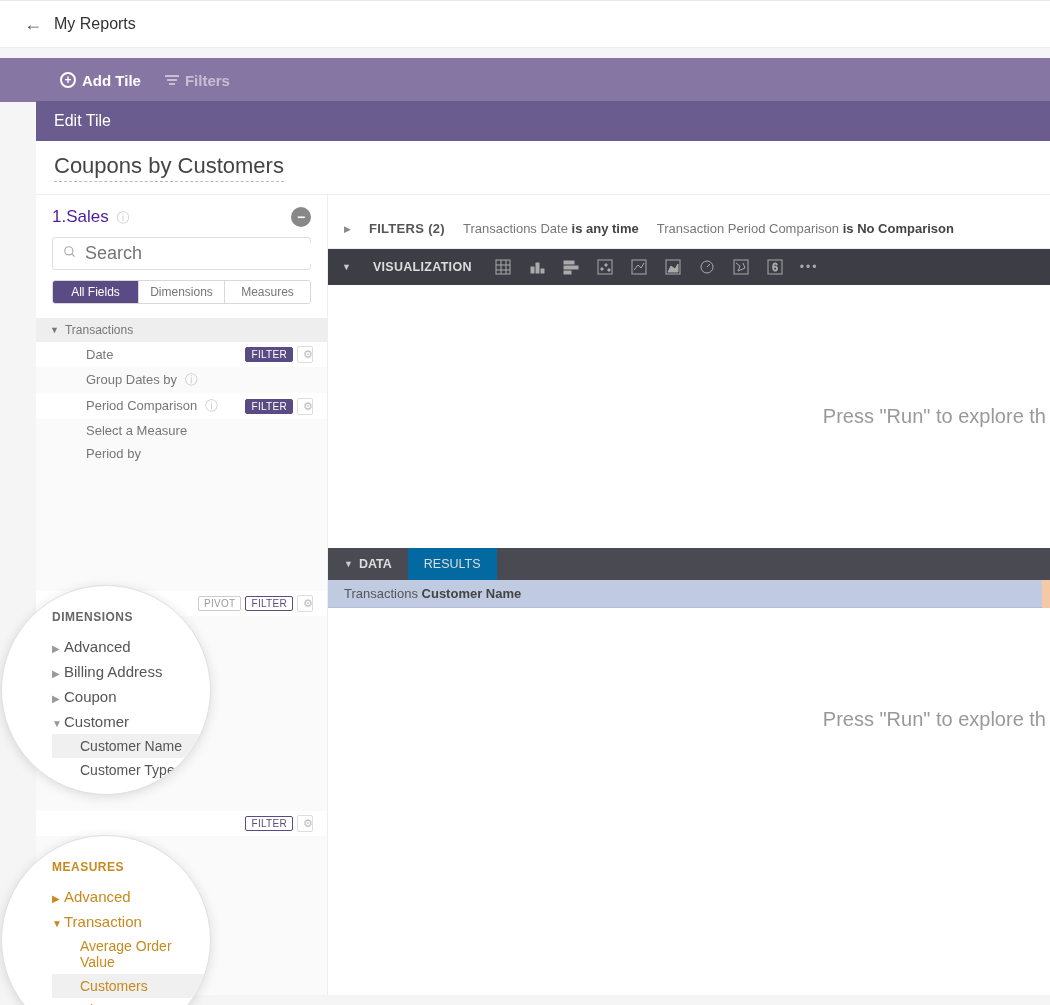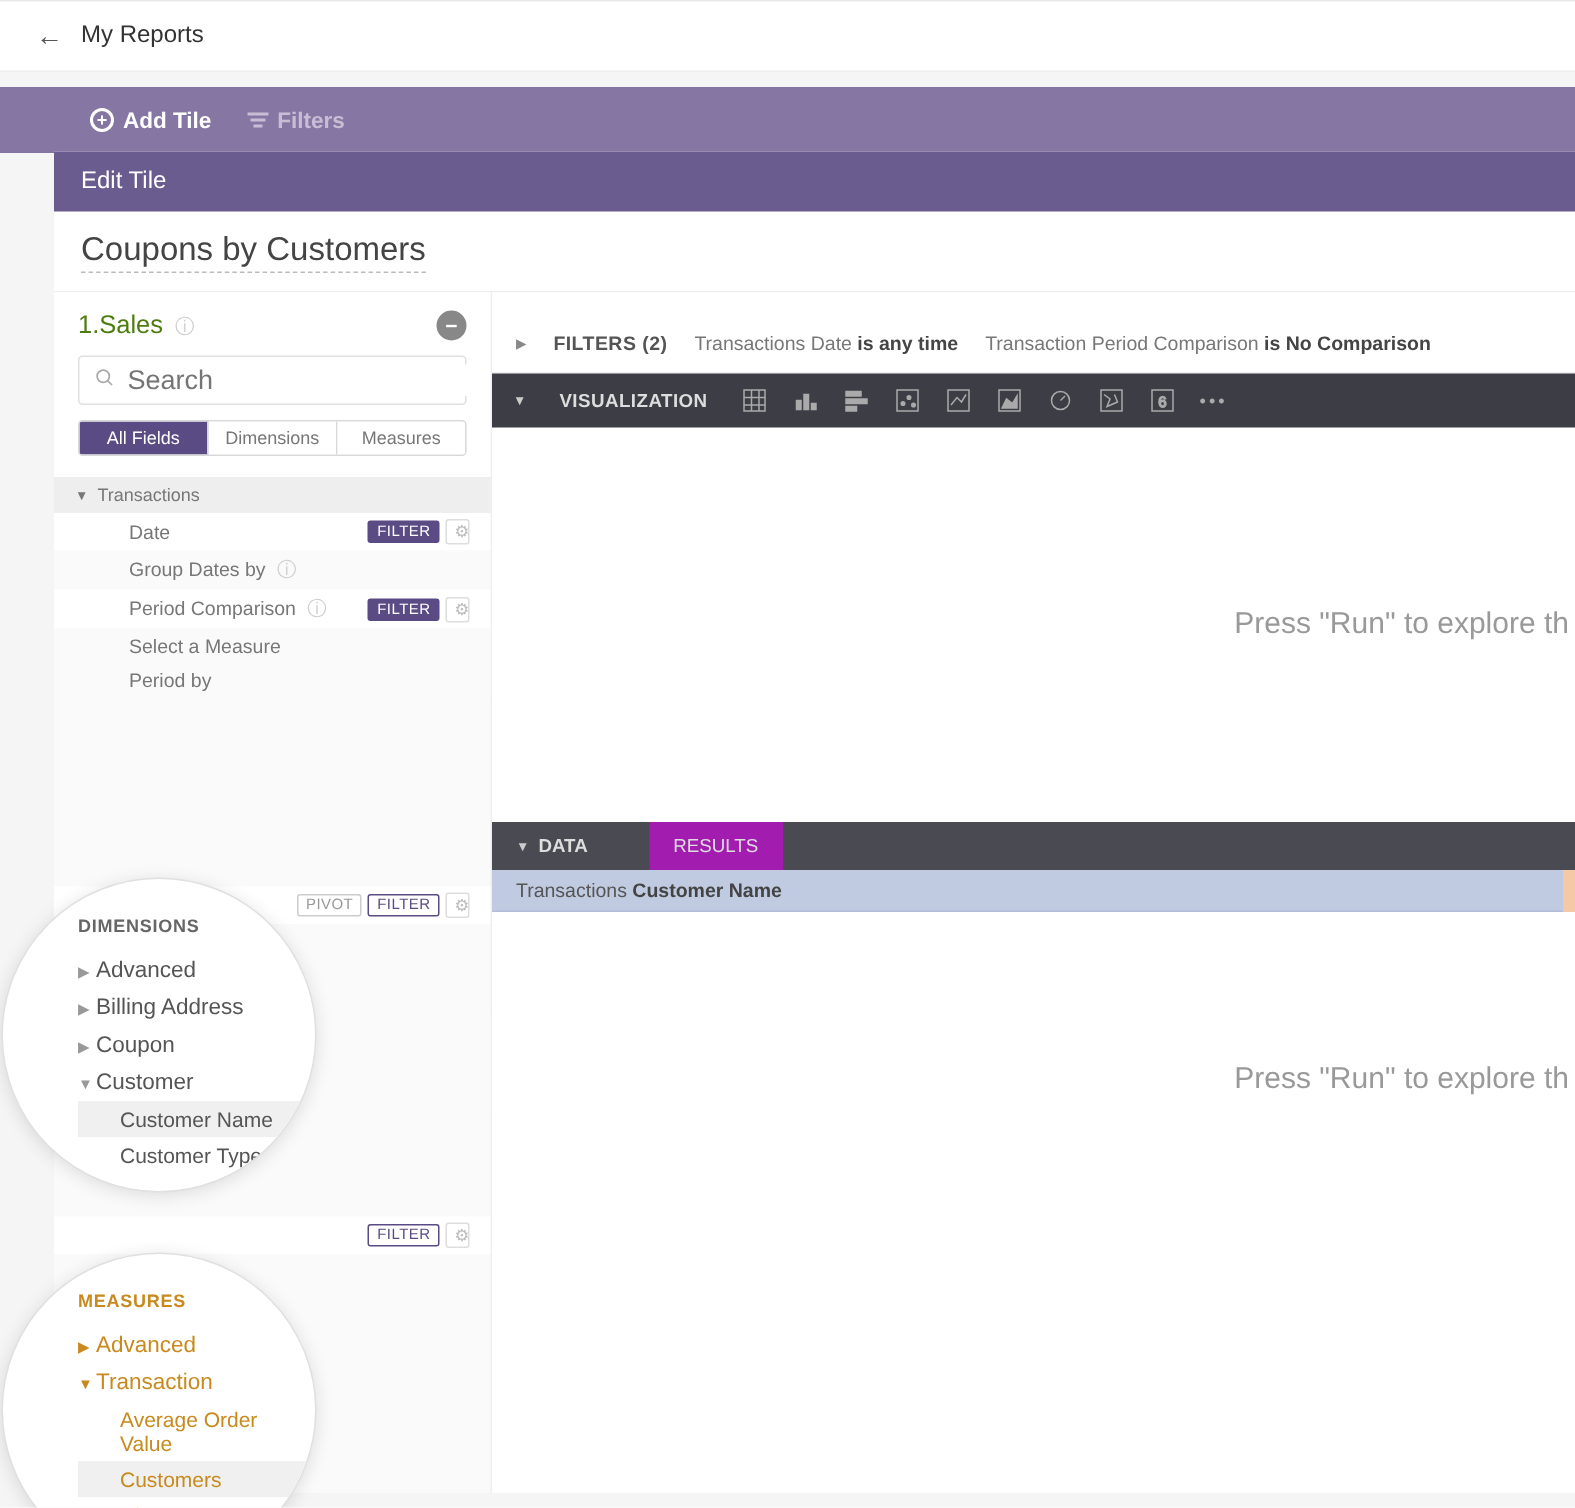--- a/index.html
+++ b/index.html
@@ -21,21 +21,21 @@
   .panel-header { height: 40px; background: #6b5c8f; color: #fff; display: flex; align-items: center; padding: 0 18px; font-size: 16px; }
   
   .tile-title-row { padding: 12px 18px; border-bottom: 1px solid #eee; }
   .tile-title { display:inline-block; font-size: 22px; color: #444; font-weight: 400; border-bottom: 1px dashed #bbb; padding-bottom: 2px; }
   
   .workspace { display: flex; height: 800px; }
   
   .sidebar { width: 292px; border-right: 1px solid #eee; position: relative; background: #fafafa; }
   .sidebar-top { padding: 12px 16px 0 16px; background: #fff; }
   .source-row { display: flex; justify-content: space-between; align-items: center; margin-bottom: 10px; }
-  .source-label { font-size: 17px; color: #4d7c0f; }
+  .source-label { font-size: 17px; color: #4c1d95; }
   .info-dot { color: #ccc; font-size: 13px; margin-left: 4px; }
   .minus-circle { width: 20px; height: 20px; background: #888; color: #fff; border-radius: 50%; display: inline-flex; align-items: center; justify-content: center; font-size: 14px; font-weight: bold; cursor: pointer; }
   .search-box { display:flex; align-items:center; border: 1px solid #e0e0e0; border-radius: 3px; padding: 5px 10px; background: #fff; gap: 8px; }
   .sb-mag { color: #aaa; }
   .sb-input { border: none; outline: none; font-size: 18px; flex:1; }
   .field-tabs { display:flex; margin-top: 10px; border: 1px solid #d8d8d8; border-radius: 3px; overflow: hidden; }
   .ft { flex:1; text-align:center; font-size: 12px; padding: 4px 0; cursor: pointer; color:#777; background:#fff; border-right:1px solid #d8d8d8; }
   .ft:last-child{ border-right:none; }
   .ft.active { background:#5b4b84; color:#fff; }
   
@@ -82,21 +82,21 @@
   .viz-icons { display:flex; gap:16px; align-items:center; color:#999; }
   .viz-icon { width:18px; height:18px; display:inline-flex; align-items:center; justify-content:center; cursor:pointer; }
   .viz-icon svg { stroke:#aaa; fill:#aaa; }
   .viz-dots{ letter-spacing:2px; color:#aaa; }
   
   .run-hint { text-align:right; padding:120px 4px 120px 0; color:#999; font-size:20px; }
   
   .data-bar { display:flex; align-items:center; height:32px; background:#4a4a52; color:#ddd; font-size:12.5px; }
   .data-bar .seg { padding:0 16px; }
   .data-bar .seg.first { font-weight:700; display:flex;align-items:center;gap:6px; }
-  .data-bar .seg.results { background:#a21caf; height:100%; display:flex;align-items:center;margin-left:25px; }
+  .data-bar .seg.results { background:#0369a1; height:100%; display:flex;align-items:center; }
   
   .data-row { background:#c0cbe2; height:28px; display:flex; align-items:center; padding:0 16px; font-size:13px; color:#555; border-bottom:1px solid #b1bdd7; }
   .peach { position:absolute; right:0; width:8px; height:28px; background:#f5c9a6; margin-top:-28px; }
 </style>
 </head>
 <body>
 
 <div class="top-bar">
   <span class="back-arrow">←</span>
   <span class="page-title">My Reports</span>

